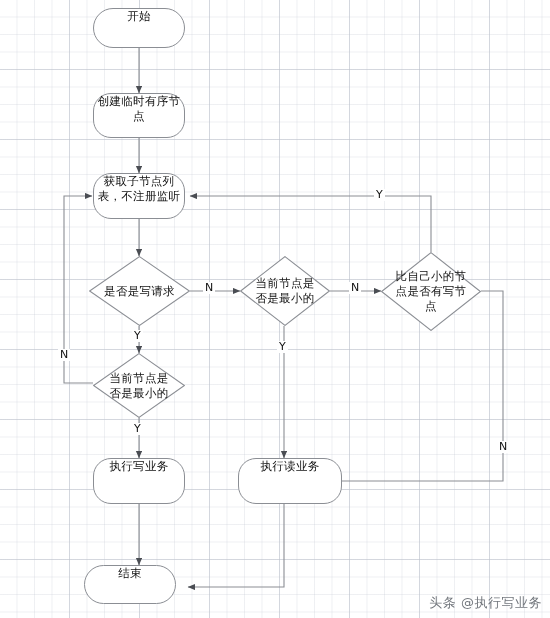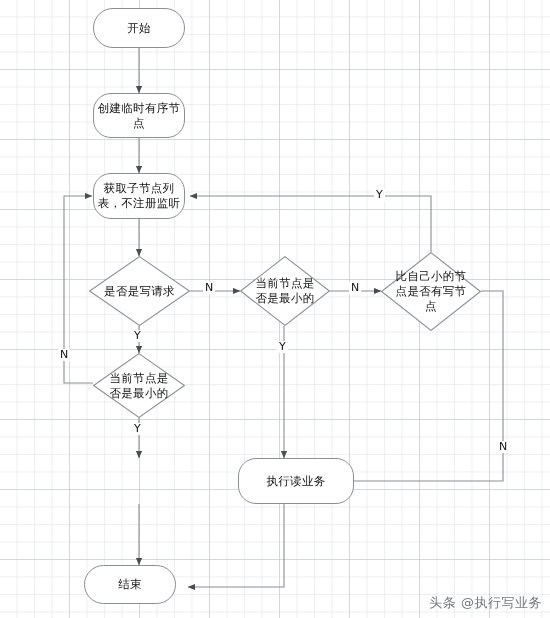--- a/index.html
+++ b/index.html
@@ -27,21 +27,20 @@
   #edges {
     position: absolute;
     left: 0; top: 0;
     width: 550px;
     height: 618px;
   }
   .node {
     position: absolute;
     box-sizing: border-box;
     display: flex;
-    align-items: center;
     justify-content: center;
     text-align: center;
     color: #111111;
     font-size: 11.5px;
     line-height: 15px;
     letter-spacing: 0.3px;
   }
   .terminal {
     background: #ffffff;
     border: 1px solid #8b8e94;
@@ -168,22 +167,25 @@
     <div class="dlabel" style="left:9%; width:82%;">比自己小的节点是否有写节点</div>
   </div>
 
   <div class="decision-wrap" style="left:93px; top:353px; width:92px; height:65px;">
     <svg class="dshape" viewBox="0 0 92 65" xmlns="http://www.w3.org/2000/svg">
       <polygon points="46,0.6 91.4,32.5 46,64.4 0.6,32.5" fill="#ffffff" stroke="#8b8e94" stroke-width="1.1"></polygon>
     </svg>
     <div class="dlabel">当前节点是否是最小的</div>
   </div>
 
-
-  <div class="node process" style="left:238px; top:458px; width:116px; height:46px;">
+  <div class="node process" style="left:93px; top:458px; width:92px; height:46px;">
+    <span>执行写业务</span>
+  </div>
+
+  <div class="node process" style="left:238px; top:458px; width:104px; height:46px;">
     <span>执行读业务</span>
   </div>
 
   <div class="node terminal" style="left:84px; top:565px; width:92px; height:39px;">
     <span>结束</span>
   </div>
 
   <div class="edge-label" style="left:203px; top:282px;">N</div>
   <div class="edge-label" style="left:132px; top:330px;">Y</div>
   <div class="edge-label" style="left:349px; top:282px;">N</div>

